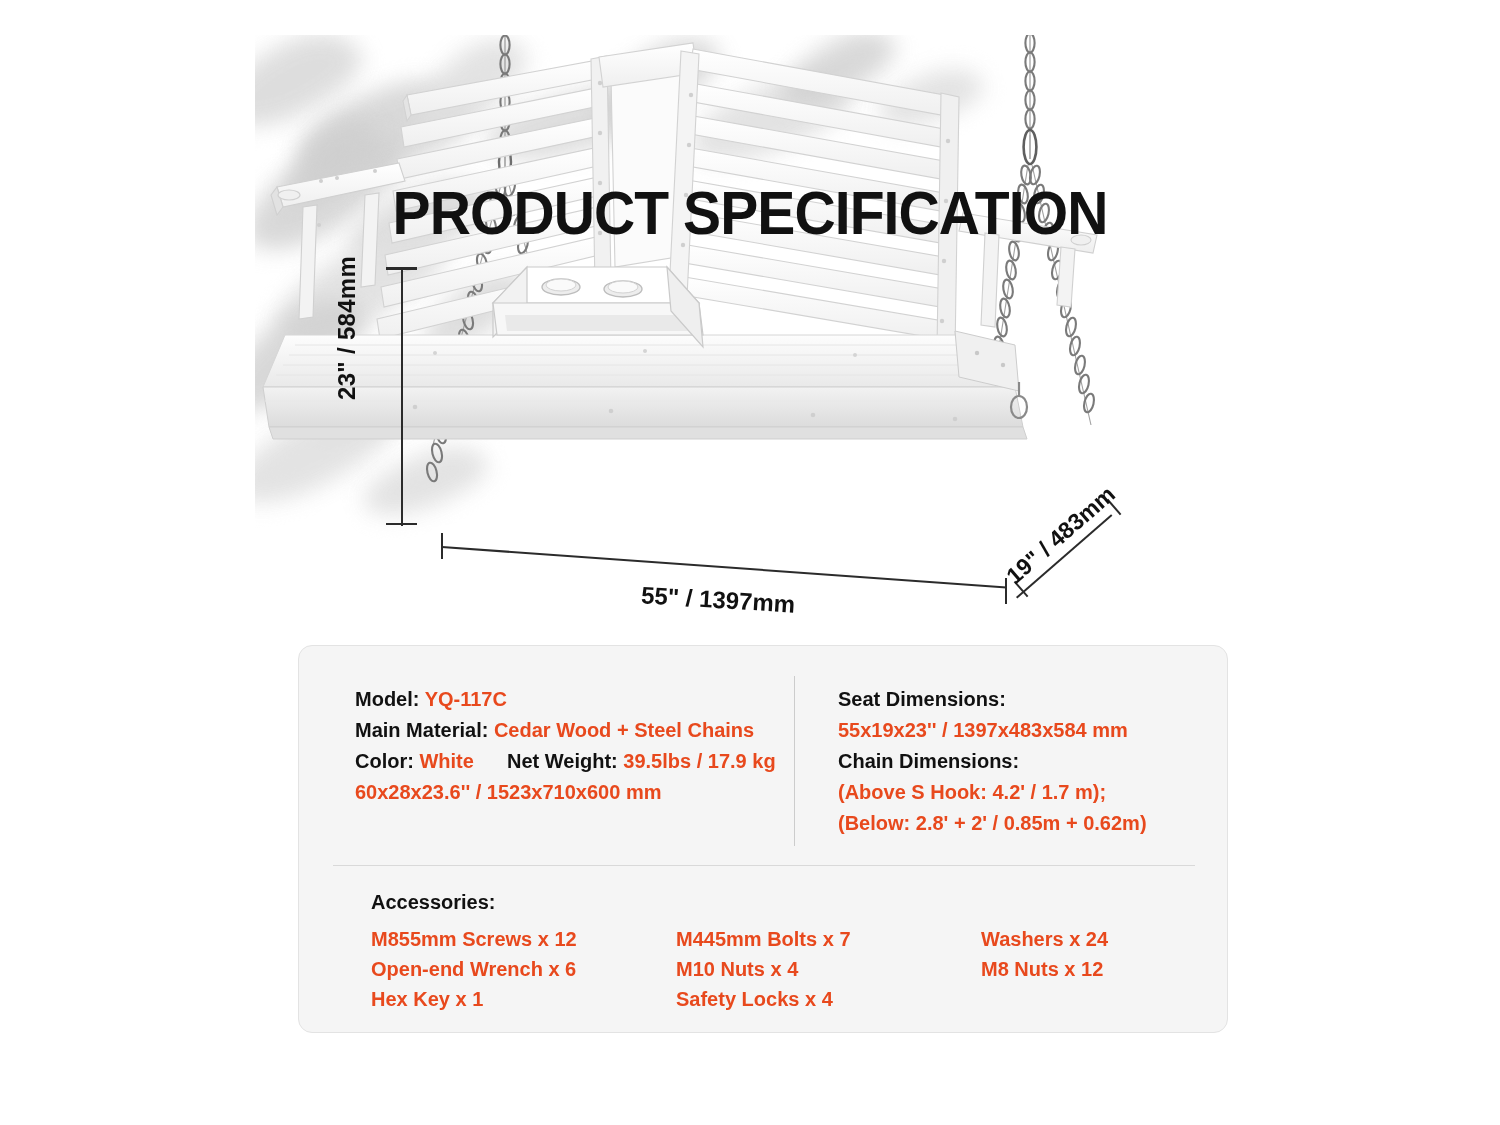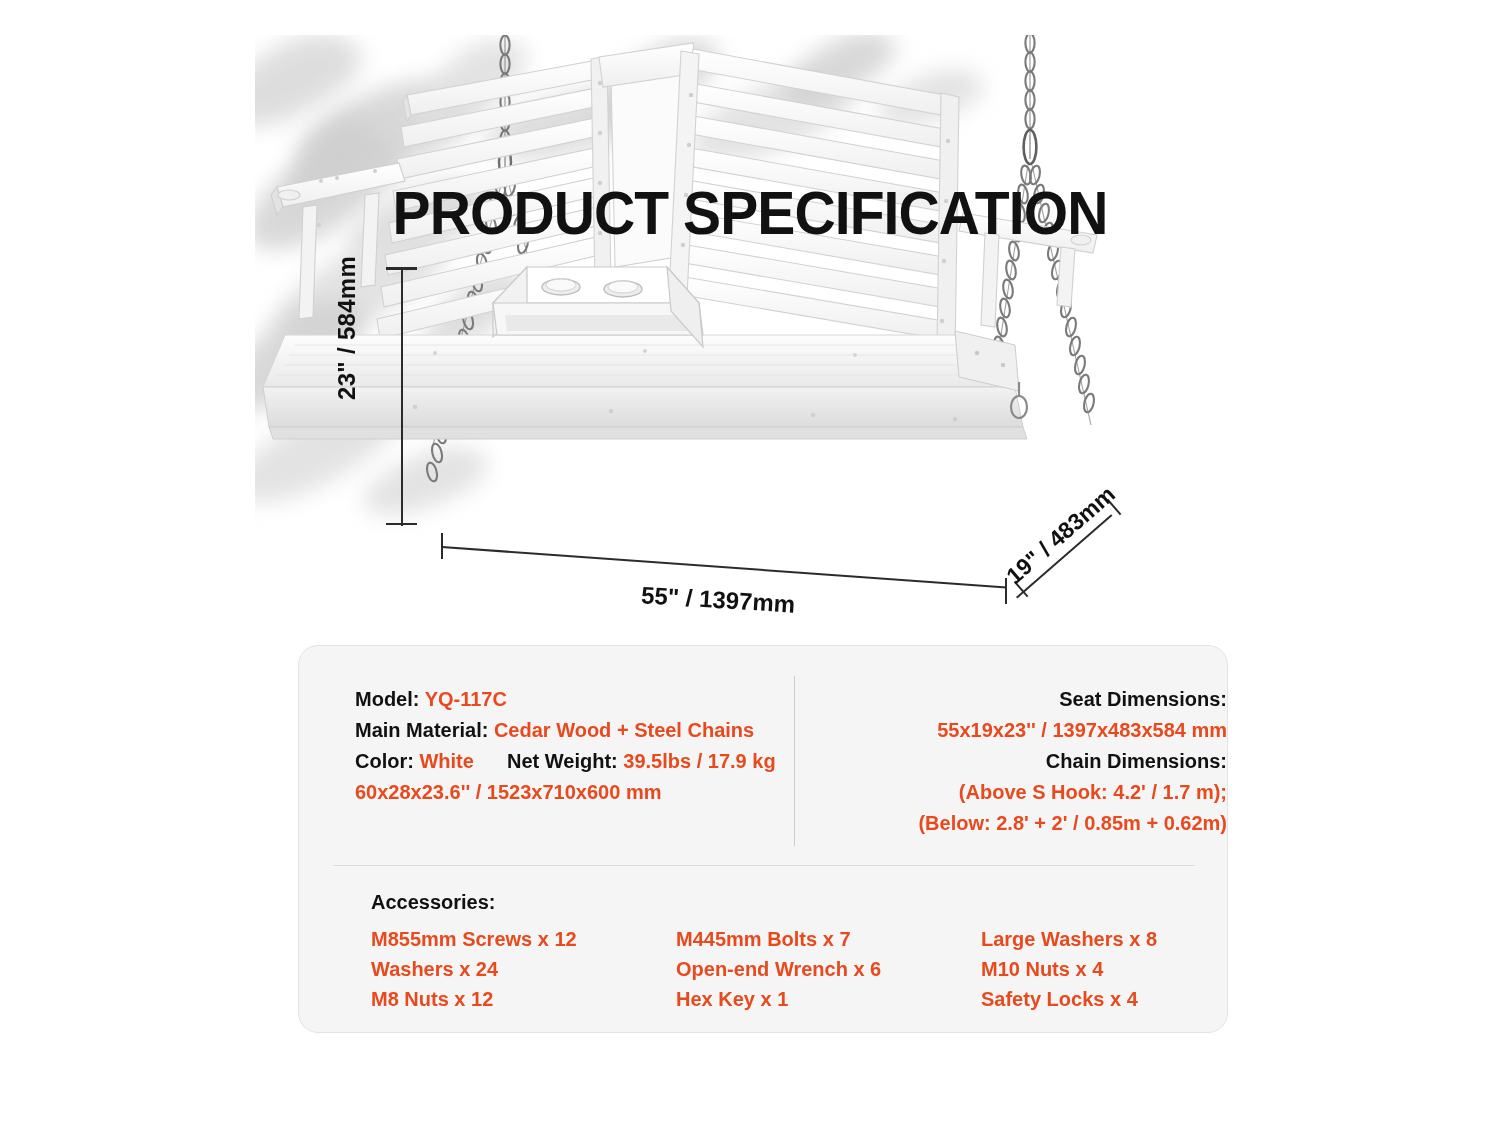--- a/index.html
+++ b/index.html
@@ -101,27 +101,27 @@
     z-index: 8; white-space: nowrap;
   }
 
   
   #spec-panel {
     position: absolute;
     left: 298px; top: 645px;
     width: 930px; height: 388px;
     background: #f5f5f5;
     border: 1px solid #e3e3e3;
-    border-radius: 20px;
+    border-radius: 14px;
     box-sizing: border-box;
     z-index: 5;
   }
   #spec-top { position: relative; display: flex; height: 218px; }
   #spec-col-left  { width: 495px; padding: 38px 0 0 56px; box-sizing: border-box; }
-  #spec-col-right { flex: 1; padding: 38px 0 0 44px; box-sizing: border-box; text-align: right; }
+  #spec-col-right { flex: 1; padding: 38px 0 0 44px; box-sizing: border-box; }
   #spec-vdivider {
     position: absolute; left: 495px; top: 30px;
     width: 1px; height: 170px; background: #cccccc;
   }
   #spec-hdivider {
     position: absolute; left: 34px; top: 219px;
     width: 862px; height: 1px; background: #d9d9d9;
   }
 
   .srow { font-size: 20px; line-height: 31px; color: #111111; font-weight: bold; white-space: nowrap; }
@@ -596,21 +596,20 @@
       </div>
     </div>
 
     <div id="spec-hdivider"></div>
 
     <div id="spec-accessories">
       <div id="acc-heading">Accessories:</div>
       <div id="acc-grid">
         <div class="acc-item">M855mm Screws x 12</div>
         <div class="acc-item">M445mm Bolts x 7</div>
-        <div class="acc-item">Large Washers x 8</div>
         <div class="acc-item">Washers x 24</div>
         <div class="acc-item">Open-end Wrench x 6</div>
         <div class="acc-item">M10 Nuts x 4</div>
         <div class="acc-item">M8 Nuts x 12</div>
         <div class="acc-item">Hex Key x 1</div>
         <div class="acc-item">Safety Locks x 4</div>
       </div>
     </div>
 
   </div>

